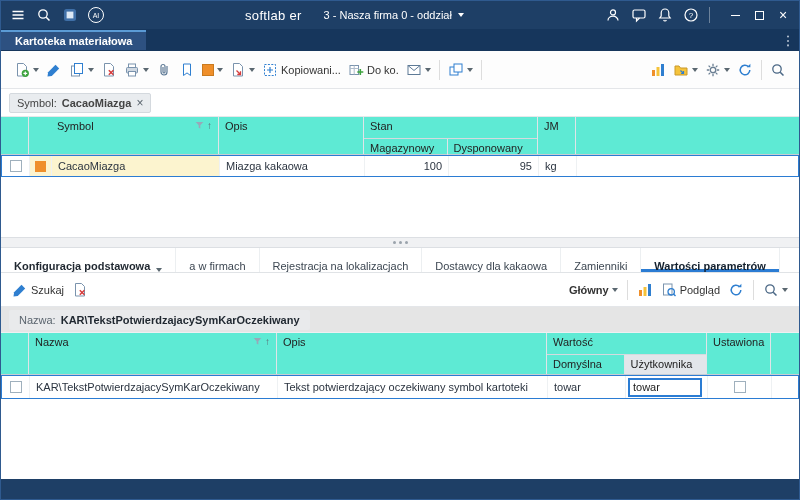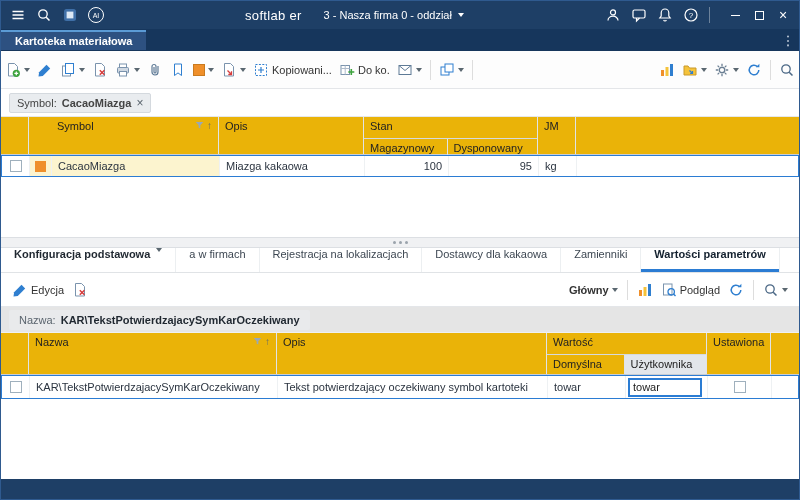--- a/index.html
+++ b/index.html
@@ -24,41 +24,41 @@
   .maxglyph{width:9px;height:9px;border:1px solid #fff;display:inline-block}
   .xglyph{font-size:14px;line-height:1}
   .tsep{width:1px;height:16px;background:rgba(255,255,255,.35);margin:0 5px}
 
   
   .tabbar{height:22px;background:#16365c;display:flex;align-items:center;flex:0 0 auto}
   .mtab{height:20px;background:#2d5181;color:#fff;font-weight:bold;display:flex;align-items:center;padding:0 14px;border-top:2px solid #5b9bd5}
   .tabmenu{margin-left:auto;color:#e6edf5;width:22px;height:20px;display:flex;align-items:center;justify-content:center;font-size:13px}
 
   
-  .toolbar{height:38px;background:#fdfdfd;border-bottom:1px solid #e4e6e9;display:flex;align-items:center;padding:0 1px;gap:1px;flex:0 0 auto}
+  .toolbar{height:38px;background:#fdfdfd;border-bottom:1px solid #e4e6e9;display:flex;align-items:center;padding:0 10px;gap:1px;flex:0 0 auto}
   .toolbar2{height:34px;background:#fff;border-bottom:1px solid #e4e6e9;display:flex;align-items:center;padding:0 8px;gap:2px;flex:0 0 auto}
   .tool{height:26px;min-width:22px;display:flex;align-items:center;justify-content:center;gap:3px;padding:0 3px;border-radius:3px}
   .tool-label{color:#333;white-space:nowrap}
   .tdiv{width:1px;height:20px;background:#ddd;margin:0 4px}
   .spacer{flex:1}
   .swatchbtn{width:12px;height:12px;background:#ef8f2a;border:1px solid #c97a1f;display:inline-block}
 
   
   .filterrow{height:28px;display:flex;align-items:center;padding:0 8px;gap:12px;background:#fff;border-bottom:1px solid #e6e8ea;flex:0 0 auto}
   .searchbox{width:178px;height:20px;border:1px solid #c4cdd5;display:flex;align-items:center;padding:0 5px;gap:4px;background:#fff}
   .searchbox input{border:0;outline:0;flex:1;font:inherit;font-size:11px;color:#333;min-width:0;background:transparent}
   .searchbox input::placeholder{color:#9aa5ae}
   .chip{background:#e9ecef;border:1px solid #d4d9de;border-radius:2px;height:20px;display:flex;align-items:center;padding:0 7px;gap:5px;color:#444}
   .chipclose{color:#5a646e;font-size:12px;line-height:1}
 
   
   .grid{display:flex;flex-direction:column;background:#fff}
   .grid1{height:120px;flex:0 0 auto}
   .grid2{flex:1 1 auto;min-height:0}
-  .ghead{display:flex;background:#eab308;border-bottom:1px solid #c8cdd3;color:#222;flex:0 0 auto}
+  .ghead{display:flex;background:#5eead4;border-bottom:1px solid #c8cdd3;color:#222;flex:0 0 auto}
   .gh{border-right:1px solid #e0e4e8;padding:3px 6px;display:flex;align-items:flex-start;gap:3px}
   .g1 .ghead{height:38px}
   .g2 .ghead{height:42px}
   .grp{flex-direction:column;padding:0;align-items:stretch}
   .grp-top{padding:3px 6px}
   .grp-sub{display:flex;border-top:1px solid #d5dade;flex:1}
   .grp-sub>div{padding:3px 6px;border-right:1px solid #e0e4e8;display:flex;align-items:flex-start}
   .grp-sub>div:last-child{border-right:none}
   .hdr-icons{margin-left:auto;display:flex;align-items:center;gap:2px}
   .sortglyph{color:#5a6770;font-size:10px;line-height:1}
@@ -97,21 +97,21 @@
   .g2 .c-fill{flex:1;border-right:none}
   .g2 .h-wart{width:160px}
   .g2 .h-wart .grp-sub>div:first-child{width:78px}
   .g2 .h-wart .grp-sub>div:last-child{width:82px}
   .cellinput{width:74px;height:19px;border:2px solid #2b7cd3;font:inherit;font-size:11px;padding:0 3px;outline:none;color:#222}
 
   
   .splitter{height:11px;background:#f0f1f3;border-top:1px solid #dcdfe3;border-bottom:1px solid #dcdfe3;display:flex;align-items:center;justify-content:center;gap:3px;flex:0 0 auto}
   .sdot{width:3px;height:3px;border-radius:50%;background:#9aa3ac}
   .sectiontabs{height:25px;display:flex;align-items:stretch;background:#fff;border-bottom:1px solid #e0e3e6;flex:0 0 auto;overflow:hidden}
-  .stab{display:flex;align-items:flex-start;gap:6px;padding:0 13px;color:#3d4752;border-right:1px solid #eceff1;white-space:nowrap}
+  .stab{display:flex;align-items:flex-end;gap:6px;padding:0 13px;color:#3d4752;border-right:1px solid #eceff1;white-space:nowrap}
   .stab.first{font-weight:bold;color:#1f2730}
   .stab.active{font-weight:bold;color:#13202e;box-shadow:inset 0 -3px 0 #2b7cd3}
 
   
   .namebar{height:26px;display:flex;align-items:center;padding:0 8px;background:#e5e5e5;border-bottom:1px solid #eef0f2;flex:0 0 auto}
   .namechip{background:#e9eaec;padding:4px 10px;display:flex;gap:5px;border-radius:2px;align-items:center}
   .namechip .lab{color:#5a646e}
   .namechip .val{font-weight:bold;color:#1f2730}
   .statusbar{height:20px;background:#1e3f66;flex:0 0 auto}
 </style>
@@ -404,21 +404,21 @@
     <div class="stab active">
         <span>Wartości parametrów</span>
       </div>
   </div>
 
   <div class="toolbar2">
     <div class="tool">
       <svg class="i16" viewBox="0 0 16 16">
           <path d="M9.5 2.8l3.7 3.7-7.4 7.4-4.3.6.6-4.3z" fill="#2f7fd0"></path>
         </svg>
-      <span class="tool-label">Edycja</span>
+      <span class="tool-label">Szukaj</span>
     </div>
     <div class="tool">
       <svg class="i16" viewBox="0 0 16 16">
           <path d="M3.5 1.5h6L12.5 4.5V14h-9z" fill="#fff" stroke="#7a93ad"></path>
           <path d="M7.8 8.2l4.6 4.6M12.4 8.2l-4.6 4.6" stroke="#d63c3c" stroke-width="1.5"></path>
         </svg>
     </div>
 
     <span class="spacer"></span>
 

